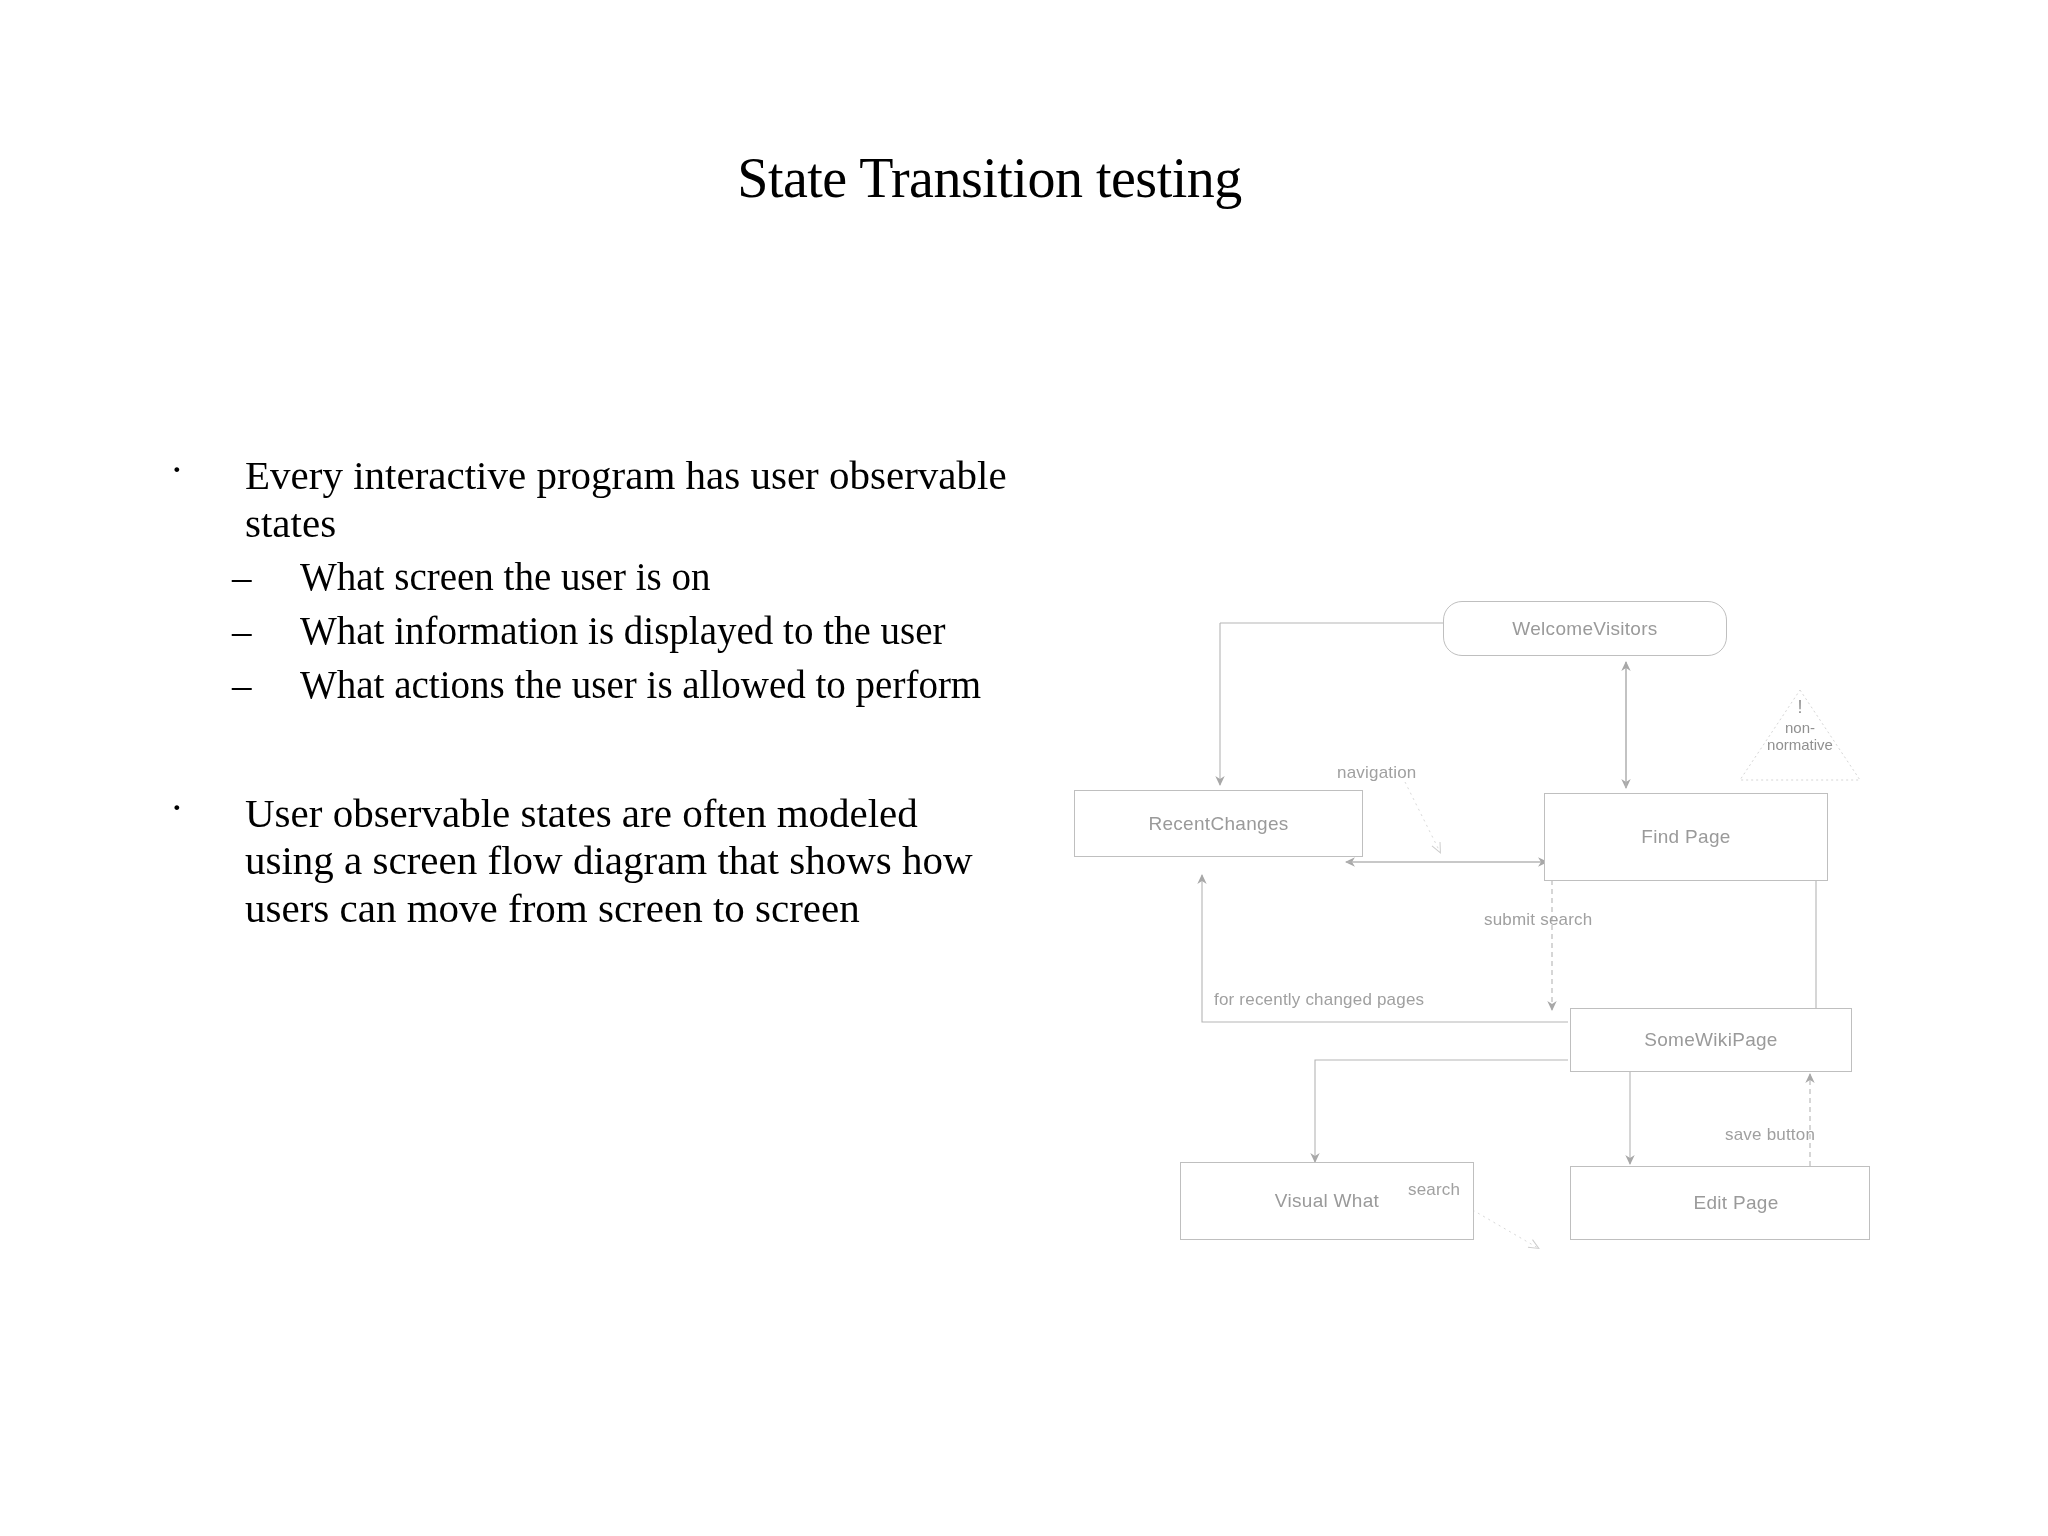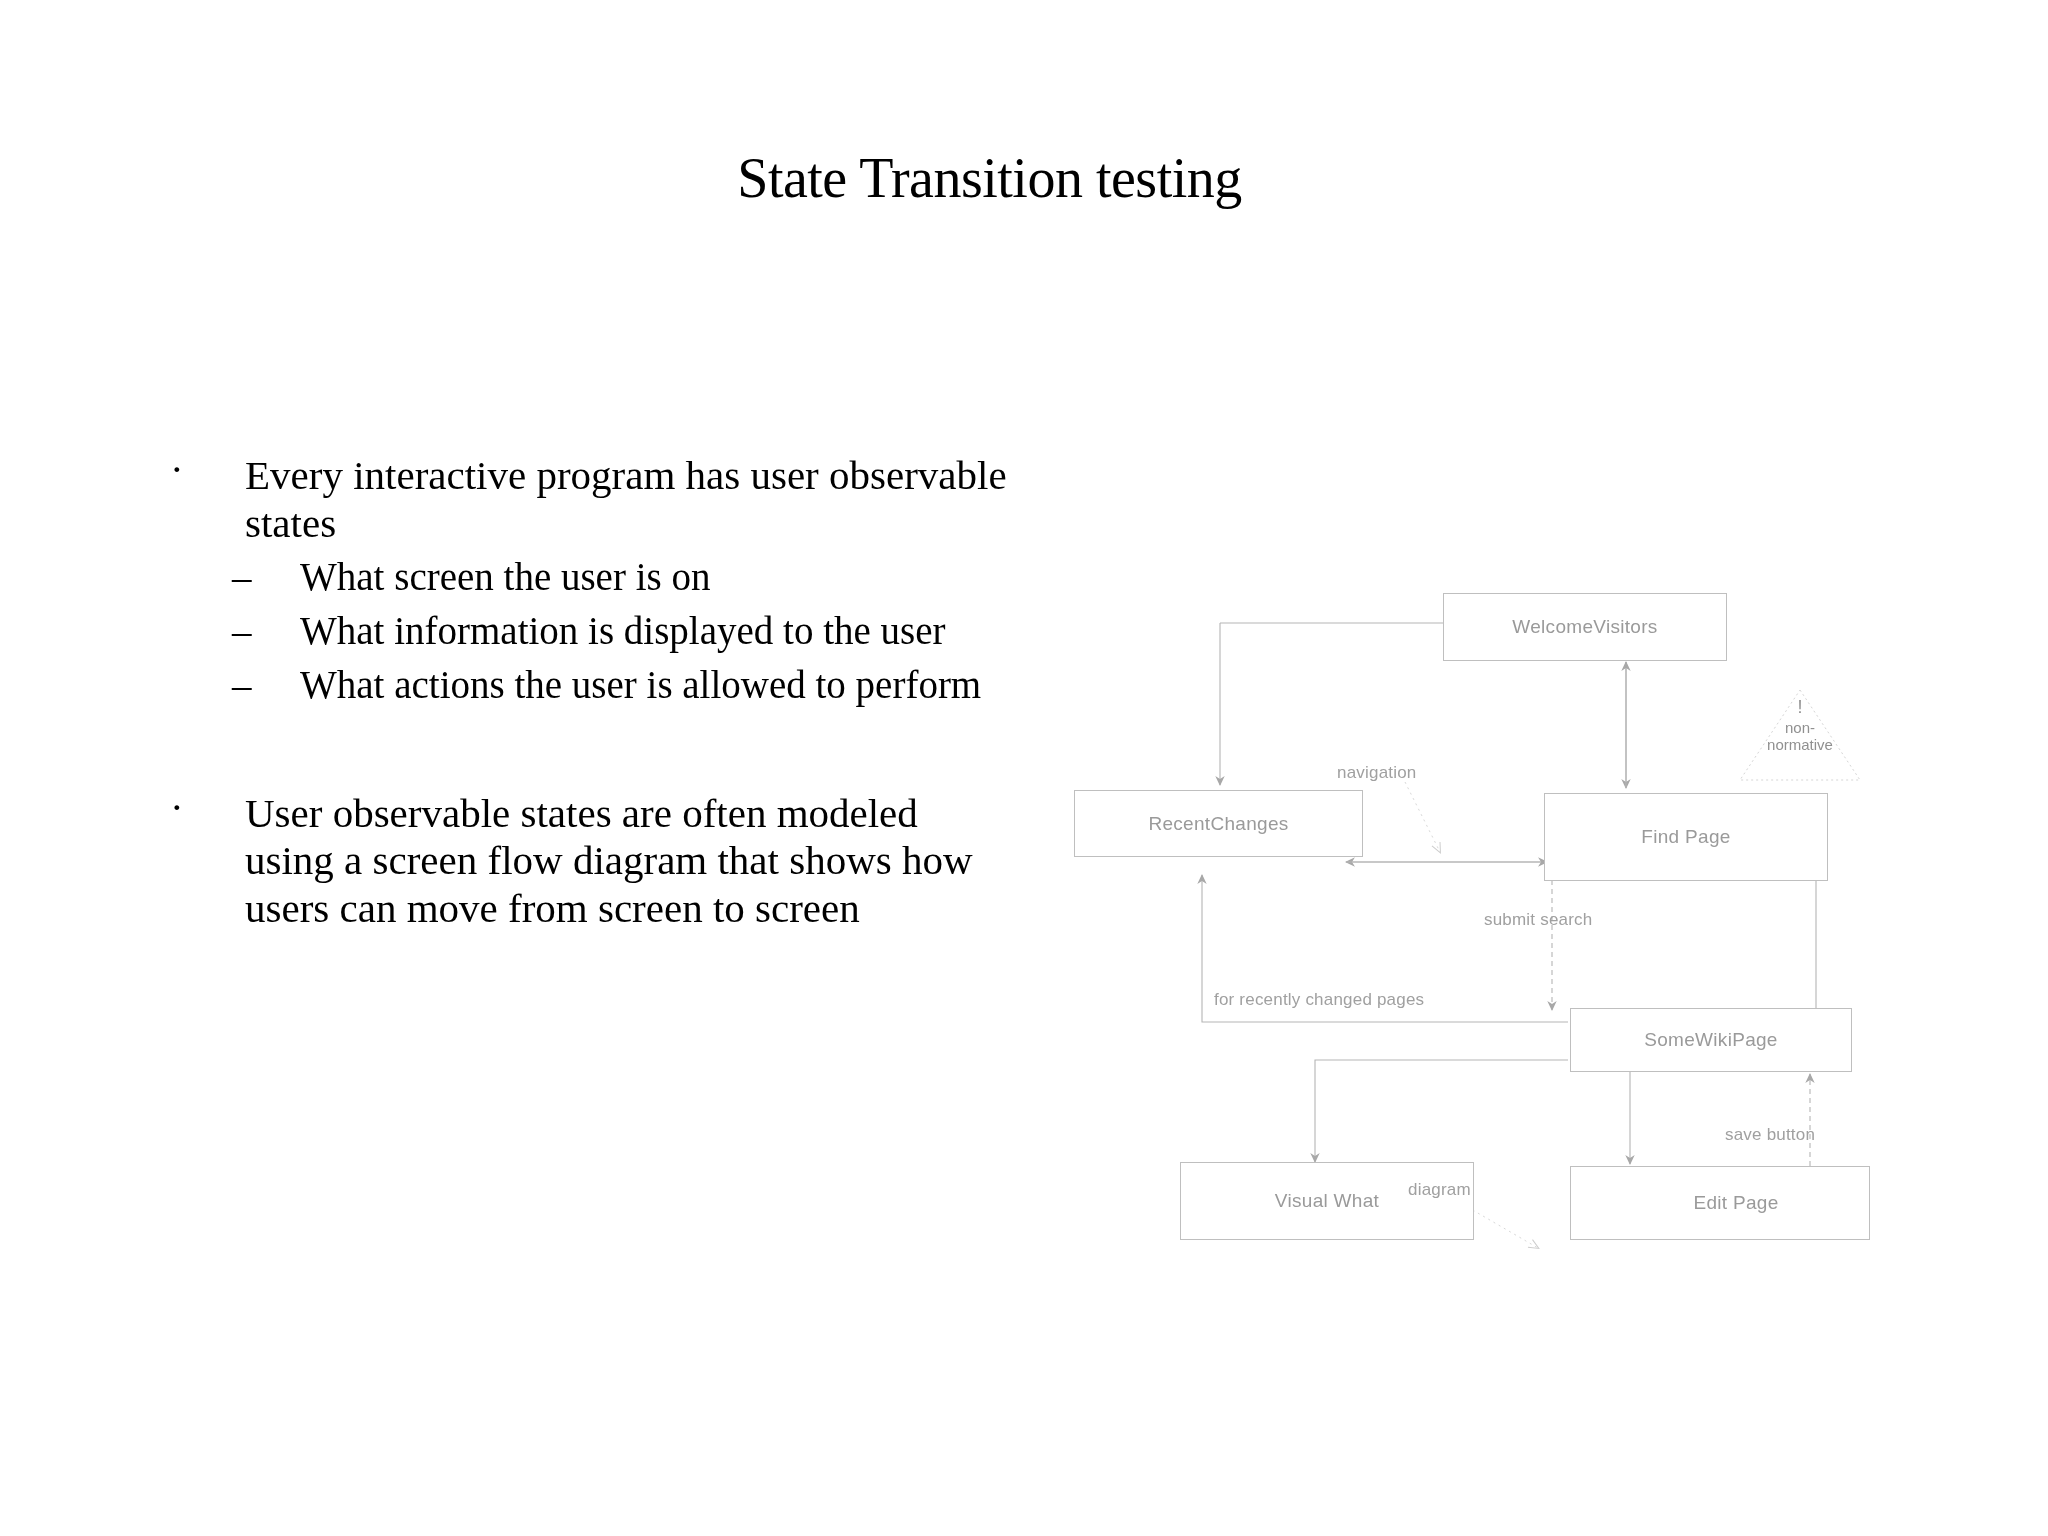--- a/index.html
+++ b/index.html
@@ -203,21 +203,21 @@
     <g stroke="#d8d8d8" stroke-width="1" fill="none" stroke-dasharray="2 4">
       <path d="M345,212 L380,282" marker-end="url(#ahopen)"></path>
       <path d="M392,628 L478,678" marker-end="url(#ahopen)"></path>
     </g>
 
     <g stroke="#d5d5d5" stroke-width="1" fill="none" stroke-dasharray="2 3">
       <path d="M740,120 L800,210 L680,210 Z"></path>
     </g>
   </svg>
 
-  <div class="node-box" style="left:383px; top:23px; width:284px; height:68px;">
+  <div class="node-box" style="left:383px; top:31px; width:284px; height:55px;border-radius:19px;">
     <span>WelcomeVisitors</span>
   </div>
 
   <div class="node-box" style="left:14px; top:220px; width:289px; height:67px;">
     <span>RecentChanges</span>
   </div>
 
   <div class="node-box" style="left:484px; top:223px; width:284px; height:88px;">
     <span>Find Page</span>
   </div>
@@ -233,21 +233,21 @@
   <div class="node-box" style="left:510px; top:596px; width:300px; height:74px;padding-left:32px;">
     <span>Edit Page</span>
   </div>
 
   <div class="edge-label" style="left:277px; top:193px;">navigation</div>
 
   <div class="edge-label" style="left:424px; top:340px;">submit search</div>
 
   <div class="edge-label" style="left:154px; top:420px;">for recently changed pages</div>
 
-  <div class="edge-label" style="left:348px; top:610px;">diagram</div>
+  <div class="edge-label" style="left:348px; top:610px;">search</div>
 
   <div class="edge-label" style="left:665px; top:555px;">save button</div>
 
   <div class="note-triangle" style="left:690px; top:128px; width:100px;">
     <span class="bang">!</span>
     <span>non-</span><br>
     <span>normative</span>
   </div>
 
 </div>

